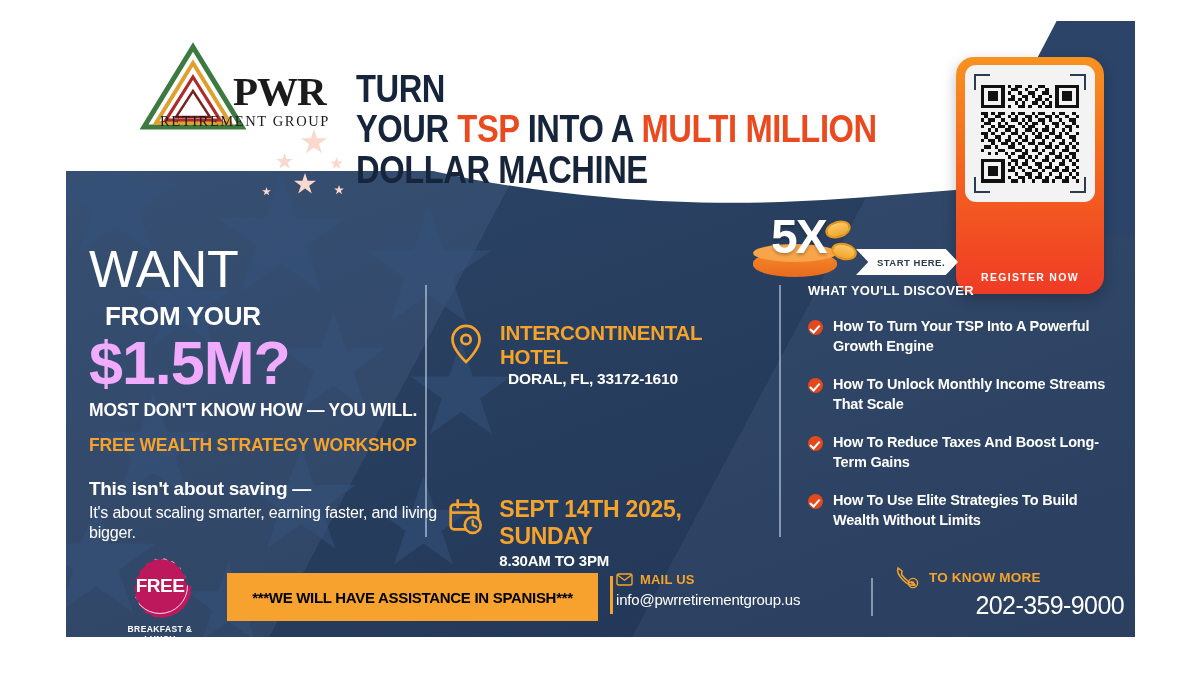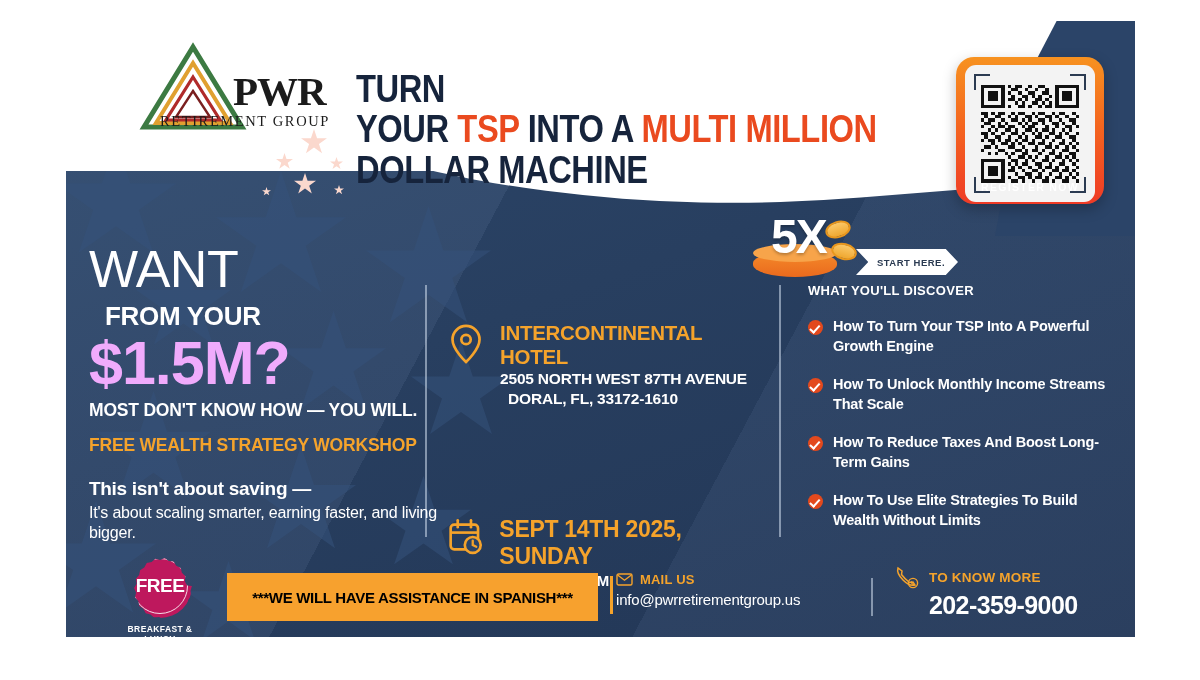--- a/index.html
+++ b/index.html
@@ -70,21 +70,21 @@
   .hl-2 { font-size:38px; transform:scaleX(.86); transform-origin:left center; margin-top:4px;}
   .hl-3 { font-size:38px; transform:scaleX(.86); transform-origin:left center; margin-top:4px;}
   .hl-accent { color:#ea4a1f; }
 
   
   .pstar { position:absolute; background:#fbd8cd;
     clip-path:polygon(50% 0%,61.8% 35.5%,100% 35.5%,69% 57.5%,80.9% 93%,50% 71%,19.1% 93%,31% 57.5%,0% 35.5%,38.2% 35.5%); }
 
   
   .qr-panel {
-    position:absolute; left:890px; top:36px; width:148px; height:147px;
+    position:absolute; left:890px; top:36px; width:148px; height:237px;
     border-radius:18px;
     background:linear-gradient(180deg,#f79220 0%, #f4641f 48%, #ef3b26 100%);
     box-shadow:0 5px 14px rgba(0,0,0,.25);
   }
   .qr-card {
     position:absolute; left:9px; top:8px; width:130px; height:137px;
     background:#f3f3f3; border-radius:11px;
   }
   .qr-bracket { position:absolute; width:16px; height:16px; border:2px solid #2b3b52; }
   .qr-bracket.tl { left:9px; top:9px; border-right:none; border-bottom:none; }
@@ -195,21 +195,21 @@
     display:flex; align-items:center; justify-content:center; letter-spacing:-.3px;
   }
 
   .mail-block { position:absolute; left:550px; top:551px; width:220px; color:#fff; }
   .mail-accent { position:absolute; left:-6px; top:4px; width:3px; height:38px; background:#f5a32b; }
   .mail-title { font-size:13px; font-weight:bold; color:#f5a32b; letter-spacing:.2px; }
   .mail-addr { font-size:15px; margin-top:4px; letter-spacing:-.2px; }
 
   .phone-block { position:absolute; left:828px; top:543px; width:230px; color:#fff; }
   .phone-title { font-size:13.5px; font-weight:bold; color:#f5a32b; letter-spacing:.2px; }
-  .phone-num { font-size:25px; font-weight:bold; margin-top:1px; letter-spacing:-.6px; }
+  .phone-num { font-size:25px; font-weight:normal; margin-top:1px; letter-spacing:-.6px;text-align:right; }
 </style>
 </head>
 <body>
 
 <div id="stage">
   <div id="poster">
 
     <div class="bg-wash"></div>
 
     <div class="starfield">
@@ -528,21 +528,20 @@
 
     <div class="col-mid">
 
       <div class="info-row">
         <svg width="40" height="46" viewBox="0 0 40 46">
           <path d="M20 3 C11.7 3 5 9.7 5 18 C5 29 20 43 20 43 C20 43 35 29 35 18 C35 9.7 28.3 3 20 3 Z" fill="none" stroke="#f5a32b" stroke-width="3"></path>
           <circle cx="20" cy="18" r="5.2" fill="none" stroke="#f5a32b" stroke-width="3"></circle>
         </svg>
         <div>
           <div class="venue-name">INTERCONTINENTAL HOTEL</div>
-          <div class="venue-addr">2505 NORTH WEST 87TH AVENUE</div>
           <div class="venue-addr" style="padding-left:8px;">DORAL, FL, 33172-1610</div>
         </div>
       </div>
 
       <div class="info-row">
         <svg width="40" height="42" viewBox="0 0 40 42">
           <rect x="3" y="7" width="31" height="28" rx="4" fill="none" stroke="#f5a32b" stroke-width="3"></rect>
           <line x1="3" y1="16" x2="34" y2="16" stroke="#f5a32b" stroke-width="3"></line>
           <line x1="11" y1="2" x2="11" y2="10" stroke="#f5a32b" stroke-width="3" stroke-linecap="round"></line>
           <line x1="26" y1="2" x2="26" y2="10" stroke="#f5a32b" stroke-width="3" stroke-linecap="round"></line>

